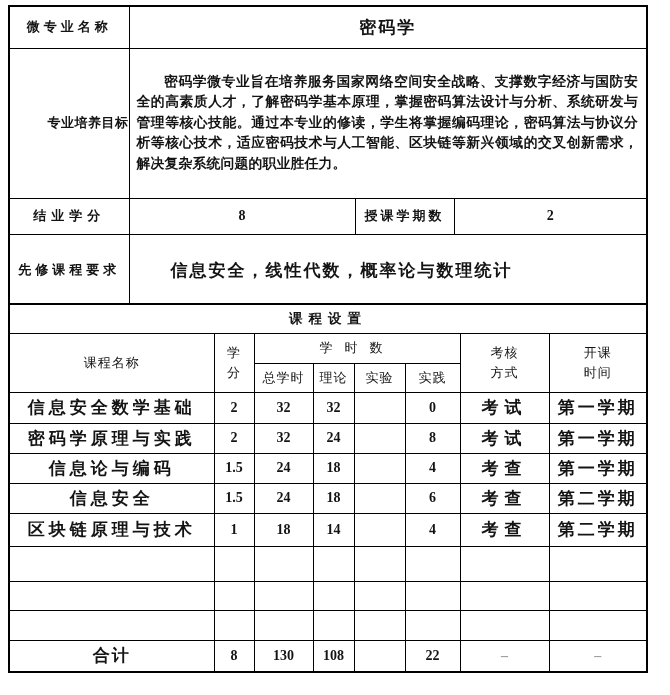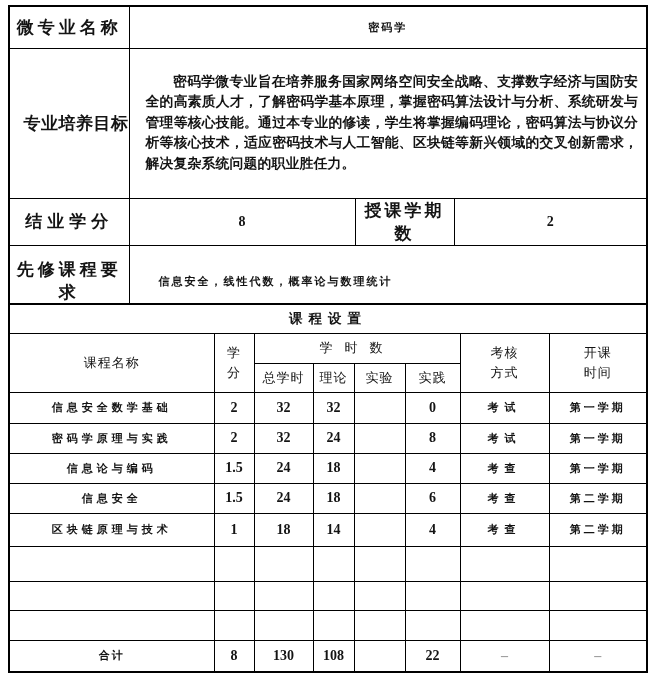--- a/index.html
+++ b/index.html
@@ -18,29 +18,29 @@
   #t2 { top:303px; width:638px; }
 
   td {
     border:1.5px solid #000;
     padding:0;
     text-align:center;
     vertical-align:middle;
     overflow:hidden;
   }
 
-  .lbl  { font-size:17px; }
-  .v    { font-size:11px; }
+  .lbl  { font-size:13px; }
+  .v    { font-size:17px; }
   .num  { font-size:14px; letter-spacing:0; }
   .para {
     text-align:justify;
     font-size:13.8px;
     line-height:20.6px;
     letter-spacing:0.2px;
-    padding:0 8px 0 16px;
+    padding:0 8px 0 7px;
     text-indent:2em;
   }
   .left { text-align:left; padding-left:7px; text-indent:2em; }
 
   .hd {
     font-family:"Liberation Sans", sans-serif;
     font-weight:normal;
     font-size:13px;
     letter-spacing:1px;
     line-height:1.5;

